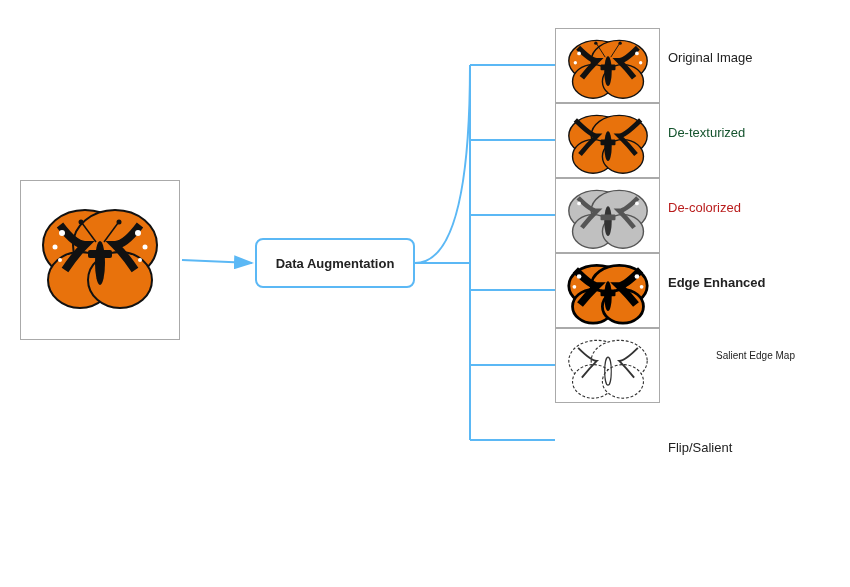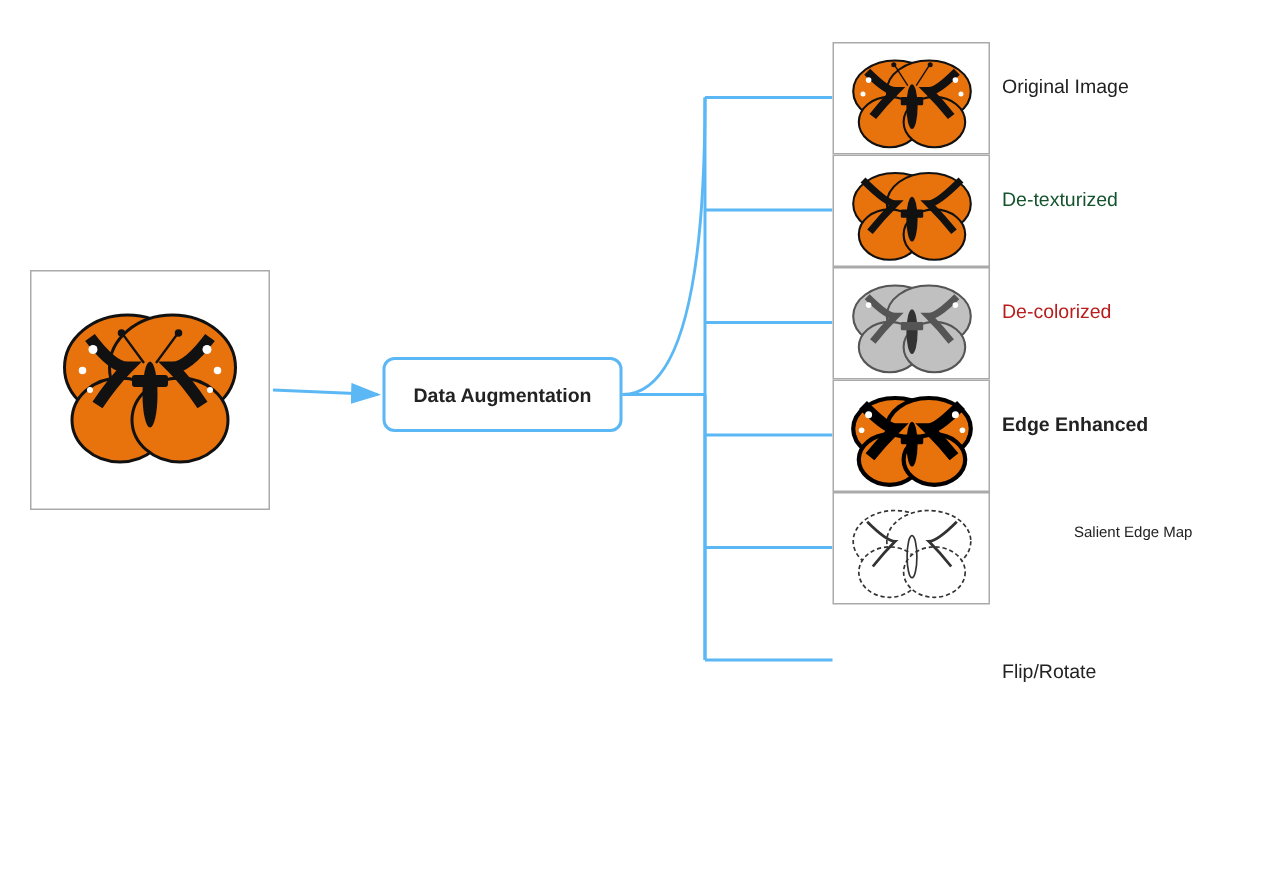--- a/index.html
+++ b/index.html
@@ -221,15 +221,15 @@
 
   <div style="position:absolute; left:548px; top:400px; width:120px; height:80px; display:flex; align-items:center; justify-content:center; position:relative;">
     
     
     
     
     
     
     
   </div>
-  <div style="position:absolute; left:668px; top:440px; font-size:13px; color:#222;">Flip/Rotate</div>
+  <div style="position:absolute; left:668px; top:440px; font-size:13px; color:#222;">Flip/Salient</div>
 
 </div>
 
 </body></html>

